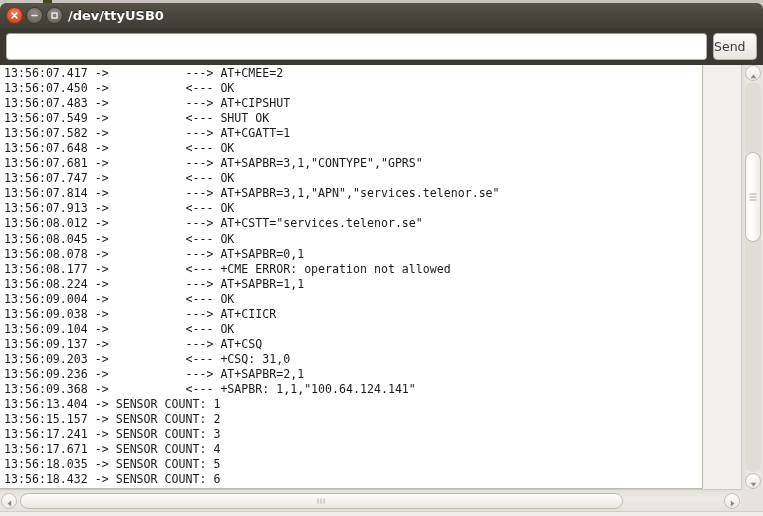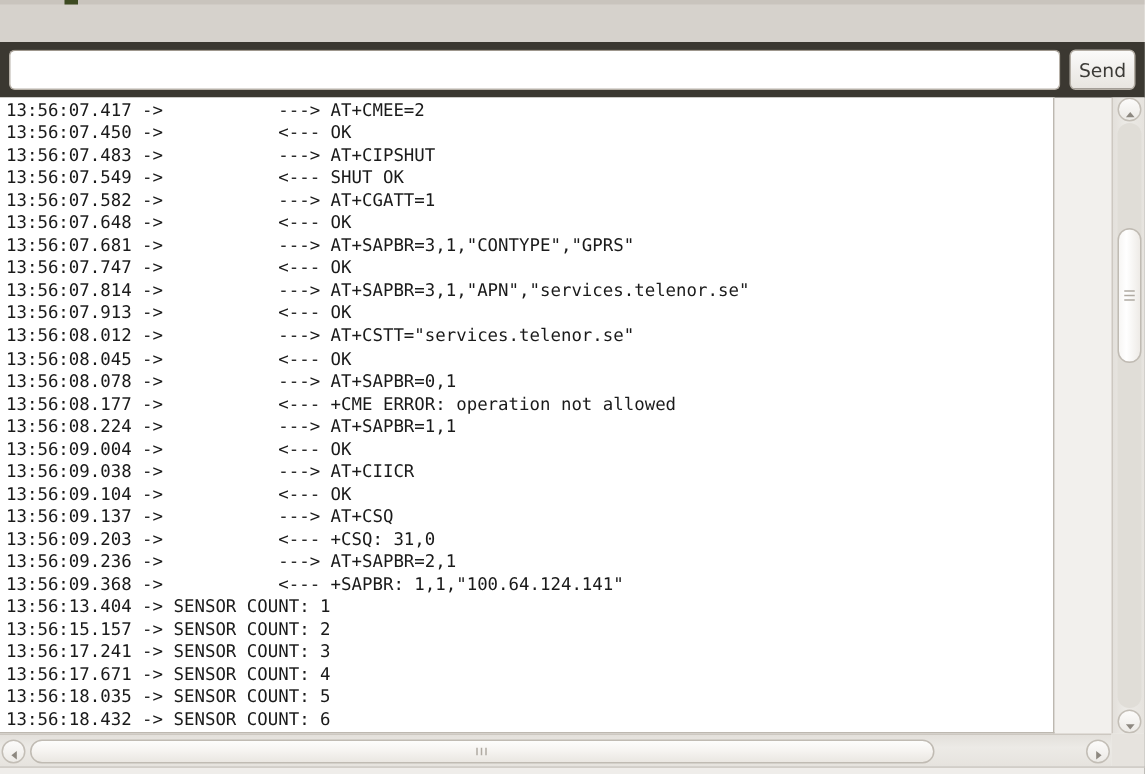--- a/index.html
+++ b/index.html
@@ -135,21 +135,21 @@
     box-sizing: border-box;
     background: linear-gradient(to bottom, #fbfbfa 0%, #f1efec 50%, #e8e5e0 100%);
     border: 1px solid #b4aea5;
     border-radius: 4px;
     font-family: "DejaVu Sans", "Liberation Sans", sans-serif;
     font-size: 12.5px;
     color: #3c3b37;
     cursor: pointer;
     padding: 0;
     line-height: 25px;
-    text-align: center;
+    text-align: left;
   }
 
   
   .console-wrap {
     position: absolute;
     left: 0; top: 37px;
     width: 763px;
     height: 446px;
     background: #f2f0ed;
   }
@@ -308,20 +308,46 @@
 </style>
 </head>
 <body>
 
 <div id="window">
 
   <div class="desktop-strip">
     <div class="green"></div>
   </div>
 
+  <div class="titlebar">
+    <div class="ctrls">
+      <span class="btn-circle btn-close">
+        <span class="glyph">
+          <svg width="9" height="9" viewBox="0 0 9 9">
+            <path d="M2 2 L7 7 M7 2 L2 7" stroke="#ffffff" stroke-width="1.6" stroke-linecap="round" fill="none"></path>
+          </svg>
+        </span>
+      </span>
+      <span class="btn-circle btn-min">
+        <span class="glyph">
+          <svg width="9" height="9" viewBox="0 0 9 9">
+            <path d="M2 4.5 L7 4.5" stroke="#e8e5e0" stroke-width="1.6" stroke-linecap="round" fill="none"></path>
+          </svg>
+        </span>
+      </span>
+      <span class="btn-circle btn-max">
+        <span class="glyph">
+          <svg width="9" height="9" viewBox="0 0 9 9">
+            <rect x="2" y="2" width="5" height="5" stroke="#e8e5e0" stroke-width="1.5" fill="none"></rect>
+          </svg>
+        </span>
+      </span>
+    </div>
+    <div class="win-title">/dev/ttyUSB0</div>
+  </div>
 
   <div class="winbody">
 
     <div class="sendrow">
       <input class="cmd-input" type="text" placeholder="" style="">
       <button class="send-btn">Send</button>
     </div>
 
     <div class="console-wrap">
       <div class="console-area">

